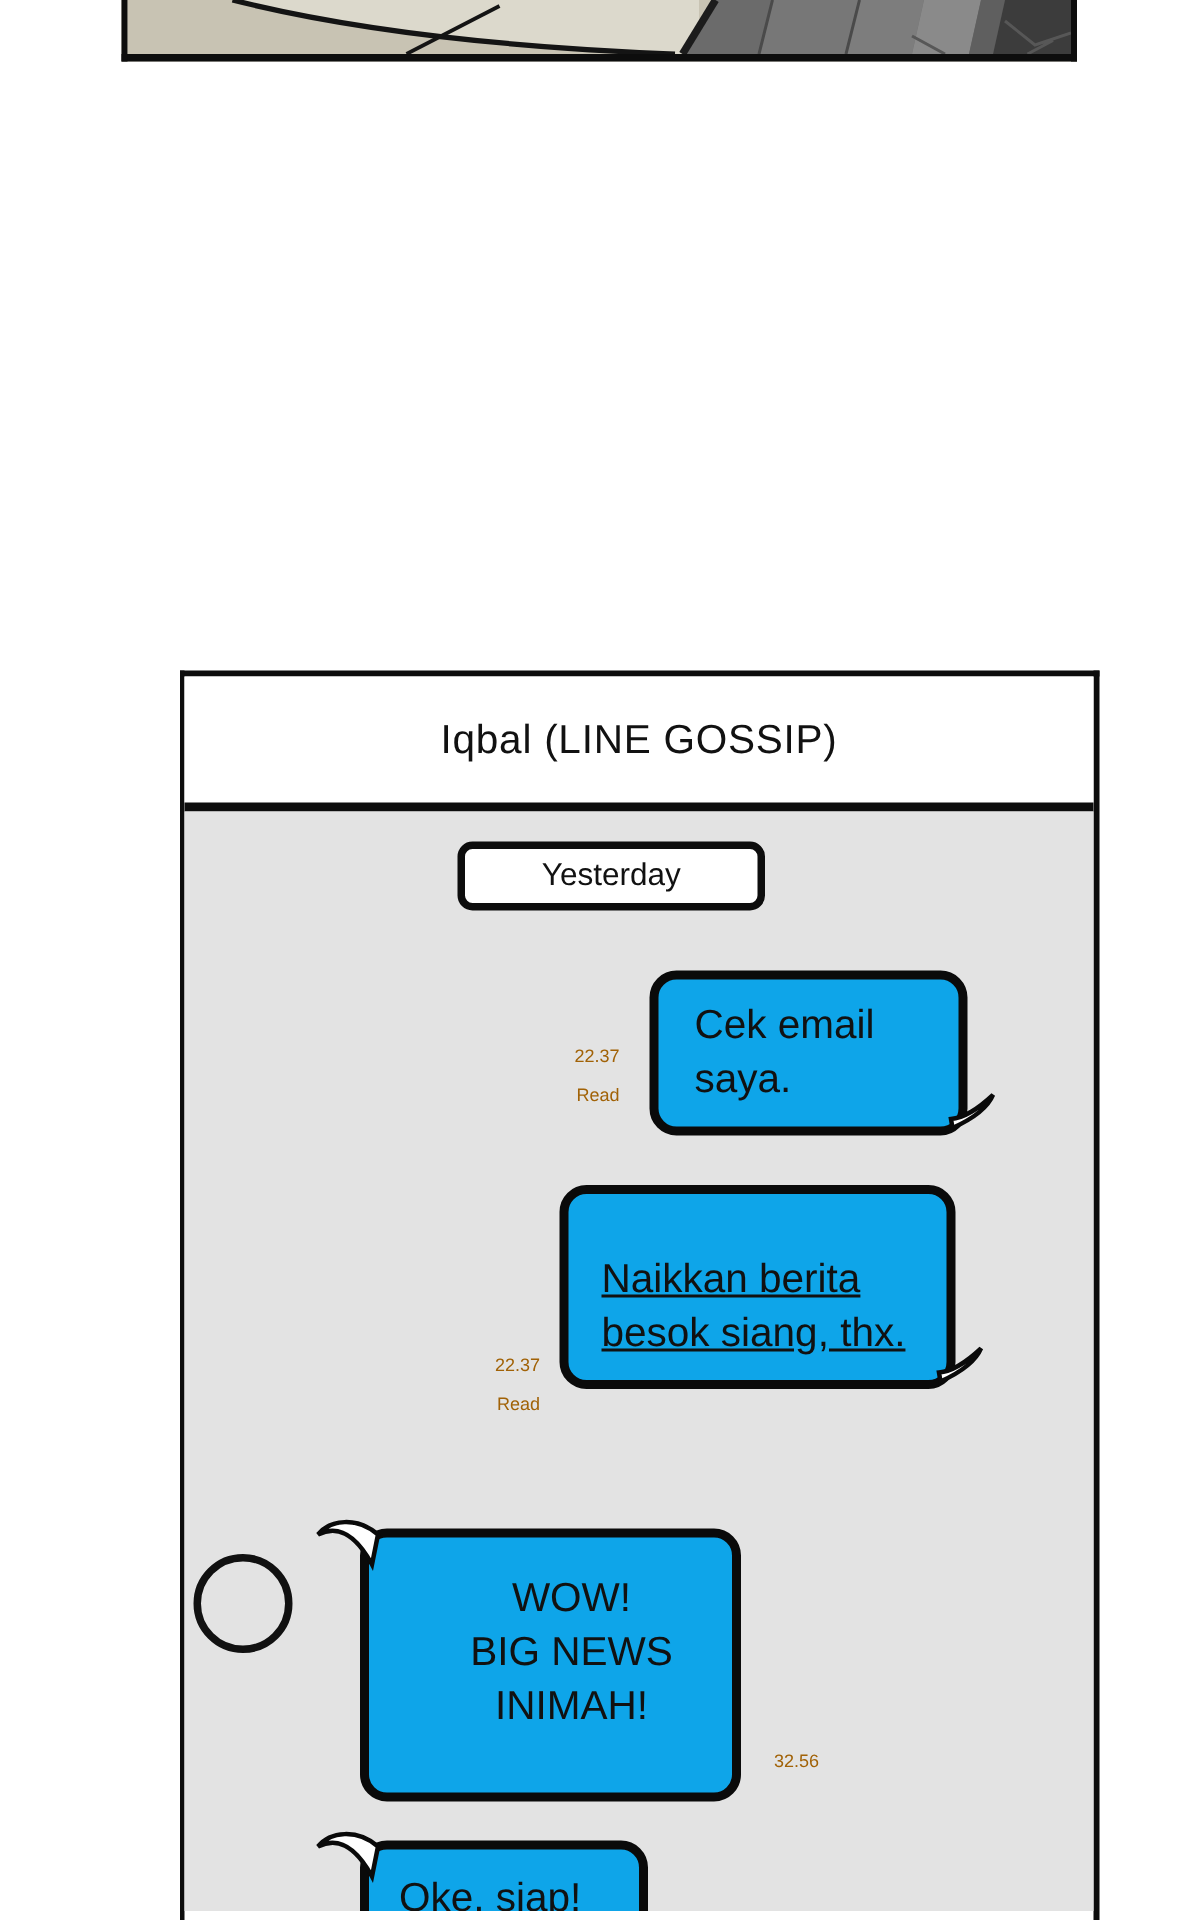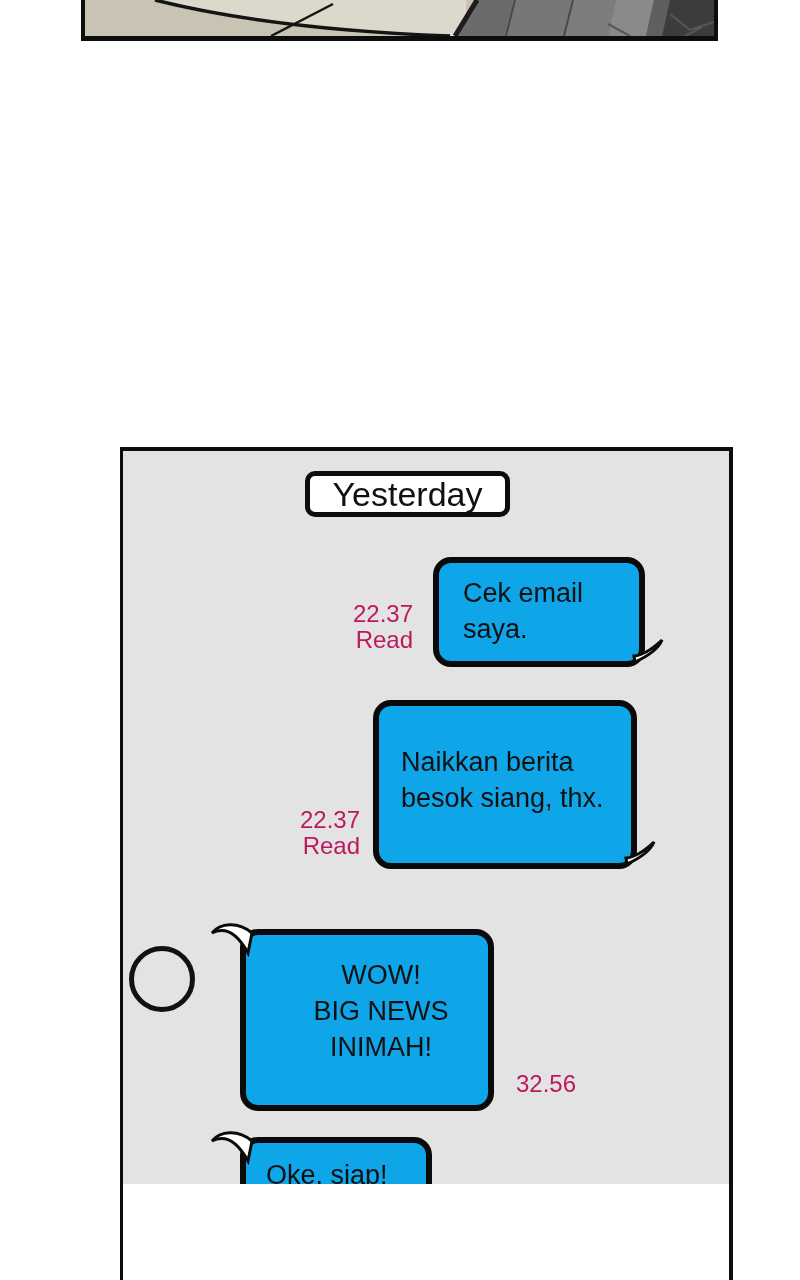--- a/index.html
+++ b/index.html
@@ -61,21 +61,21 @@
   .date-pill {
     position: absolute;
     left: 182px; top: 20px;
     width: 205px; height: 46px;
     background: #ffffff;
     border: 5px solid #0d0d0d;
     border-radius: 10px;
     display: flex;
     align-items: center;
     justify-content: center;
-    font-size: 34px;
+    font-size: 21px;
     color: #111;
   }
 
   .bubble {
     position: absolute;
     background: #0ea5e9;
     border: 6px solid #0a0a0a;
     border-radius: 18px;
     font-size: 27px;
     line-height: 36px;
@@ -87,29 +87,29 @@
     right: -27px; bottom: -3px;
     width: 34px; height: 28px;
   }
   .bubble .tail-in {
     position: absolute;
     left: -36px; top: -14px;
     width: 46px; height: 38px;
   }
 
   .bubble-1 { left: 310px; top: 106px; width: 212px; height: 110px; padding: 12px 0 0 24px; }
-  .bubble-2 { left: 250px; top: 249px; width: 264px; height: 169px; padding: 38px 0 0 22px; }
+  .bubble-2 { left: 250px; top: 249px; width: 264px; height: 136px; padding: 38px 0 0 22px; text-decoration: underline; }
   .bubble-3 { left: 117px; top: 478px; width: 254px; height: 182px; padding: 22px 0 0 28px; text-align: center; }
   .bubble-4 { left: 117px; top: 686px; width: 192px; height: 130px; padding: 14px 0 0 20px; }
 
   .meta {
     position: absolute;
-    font-size: 24px;
+    font-size: 12px;
     line-height: 26px;
-    color: #be185d;
+    color: #a16207;
   }
   .meta-right { text-align: right; }
   .meta-1 { left: 170px; top: 150px; width: 120px; }
   .meta-2 { left: 117px; top: 356px; width: 120px; }
   .meta-3 { left: 393px; top: 620px; width: 90px; text-align: left; }
 
   .avatar {
     position: absolute;
     left: 6px; top: 495px;
     width: 66px; height: 66px;
@@ -136,20 +136,23 @@
       <polygon points="531,0 523,36 561,36 569,0" fill="#8a8a8a"></polygon>
       <polygon points="569,0 561,36 577,36 585,0" fill="#5f5f5f"></polygon>
       <polygon points="585,0 577,36 629,36 629,0" fill="#3c3c3c"></polygon>
       <path d="M430 0 L421 36 M488 0 L479 36" stroke="#4a4a4a" stroke-width="2" fill="none"></path>
       <path d="M523 24 L545 36 M585 14 L605 30 L629 22 M600 36 L617 27" stroke="#575757" stroke-width="2" fill="none"></path>
     </svg>
   </div>
 
   <div class="chat-window">
 
+    <div class="chat-header">
+      <span class="chat-title">Iqbal (LINE GOSSIP)</span>
+    </div>
 
     <div class="chat-body">
 
       <div class="date-pill">Yesterday</div>
 
       <div class="bubble bubble-1">Cek email
 saya.<svg class="tail-out" viewBox="0 0 34 28">
           <path d="M2 20 Q14 19 30 4 Q25 16 3 26 Z" fill="#ffffff" stroke="#0a0a0a" stroke-width="3"></path>
         </svg></div>
       <div class="meta meta-right meta-1">

